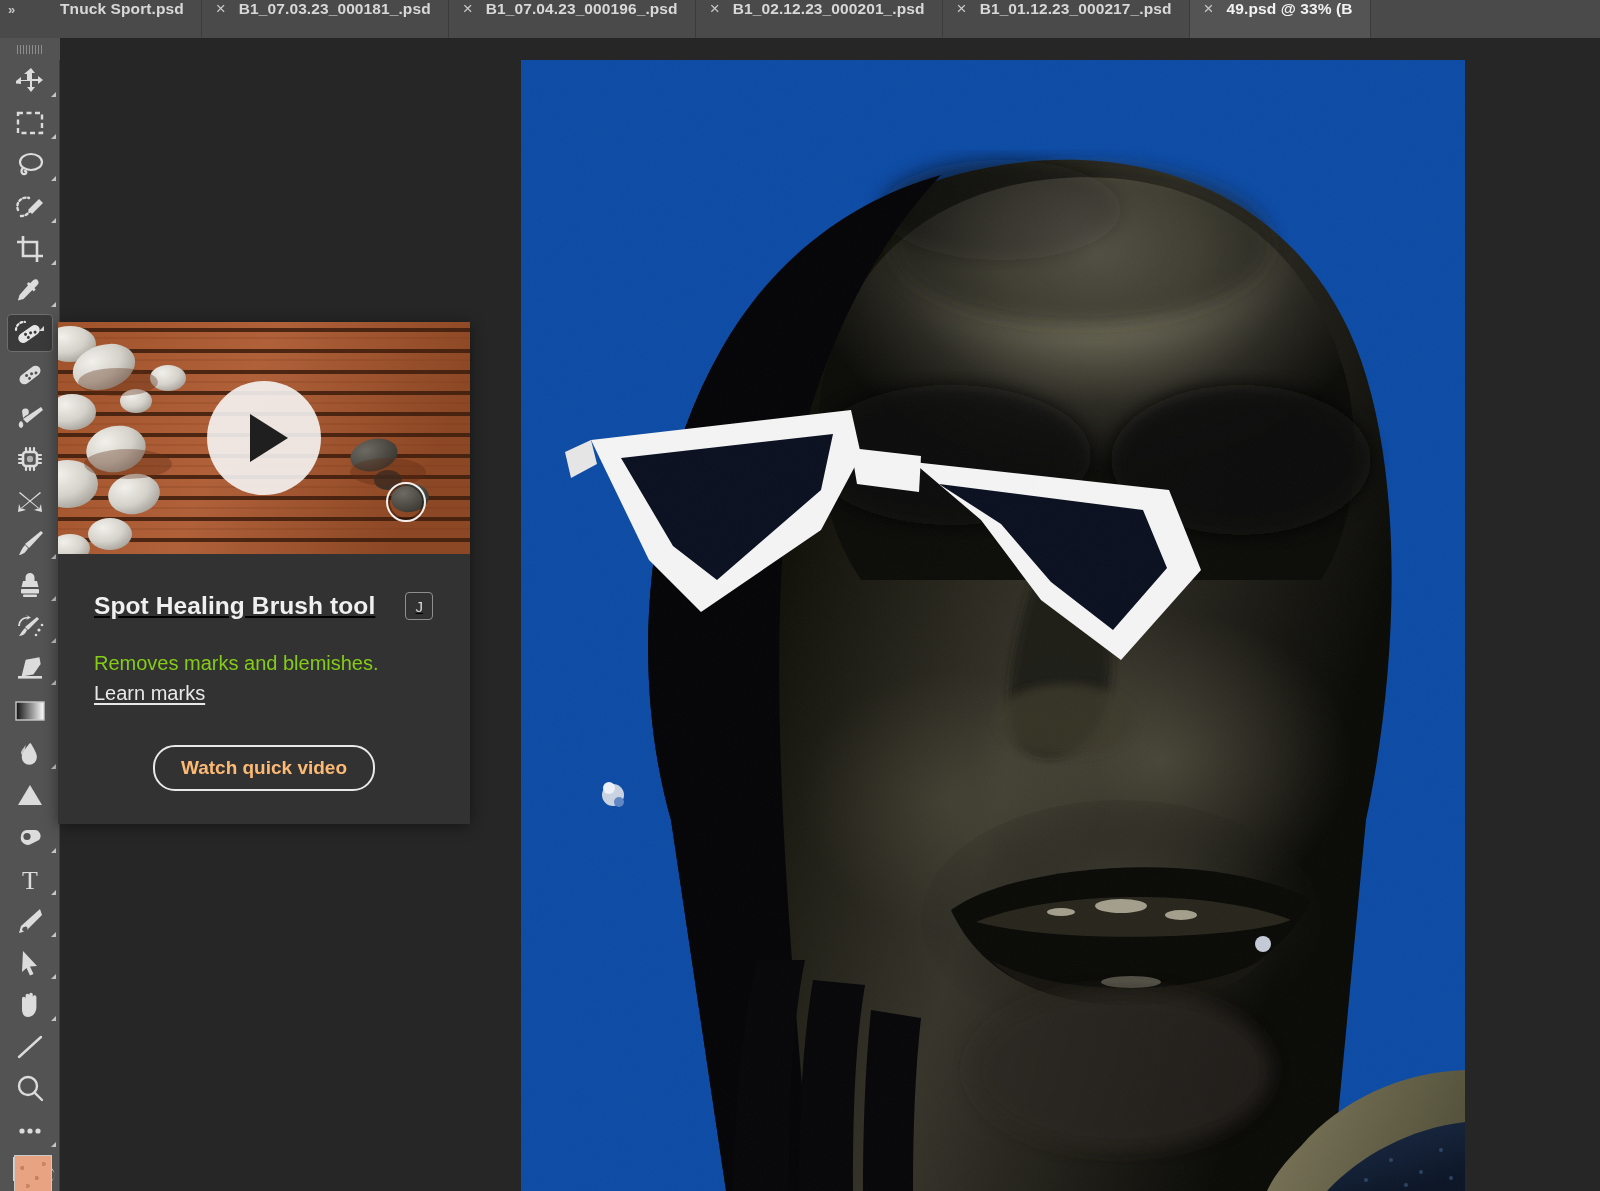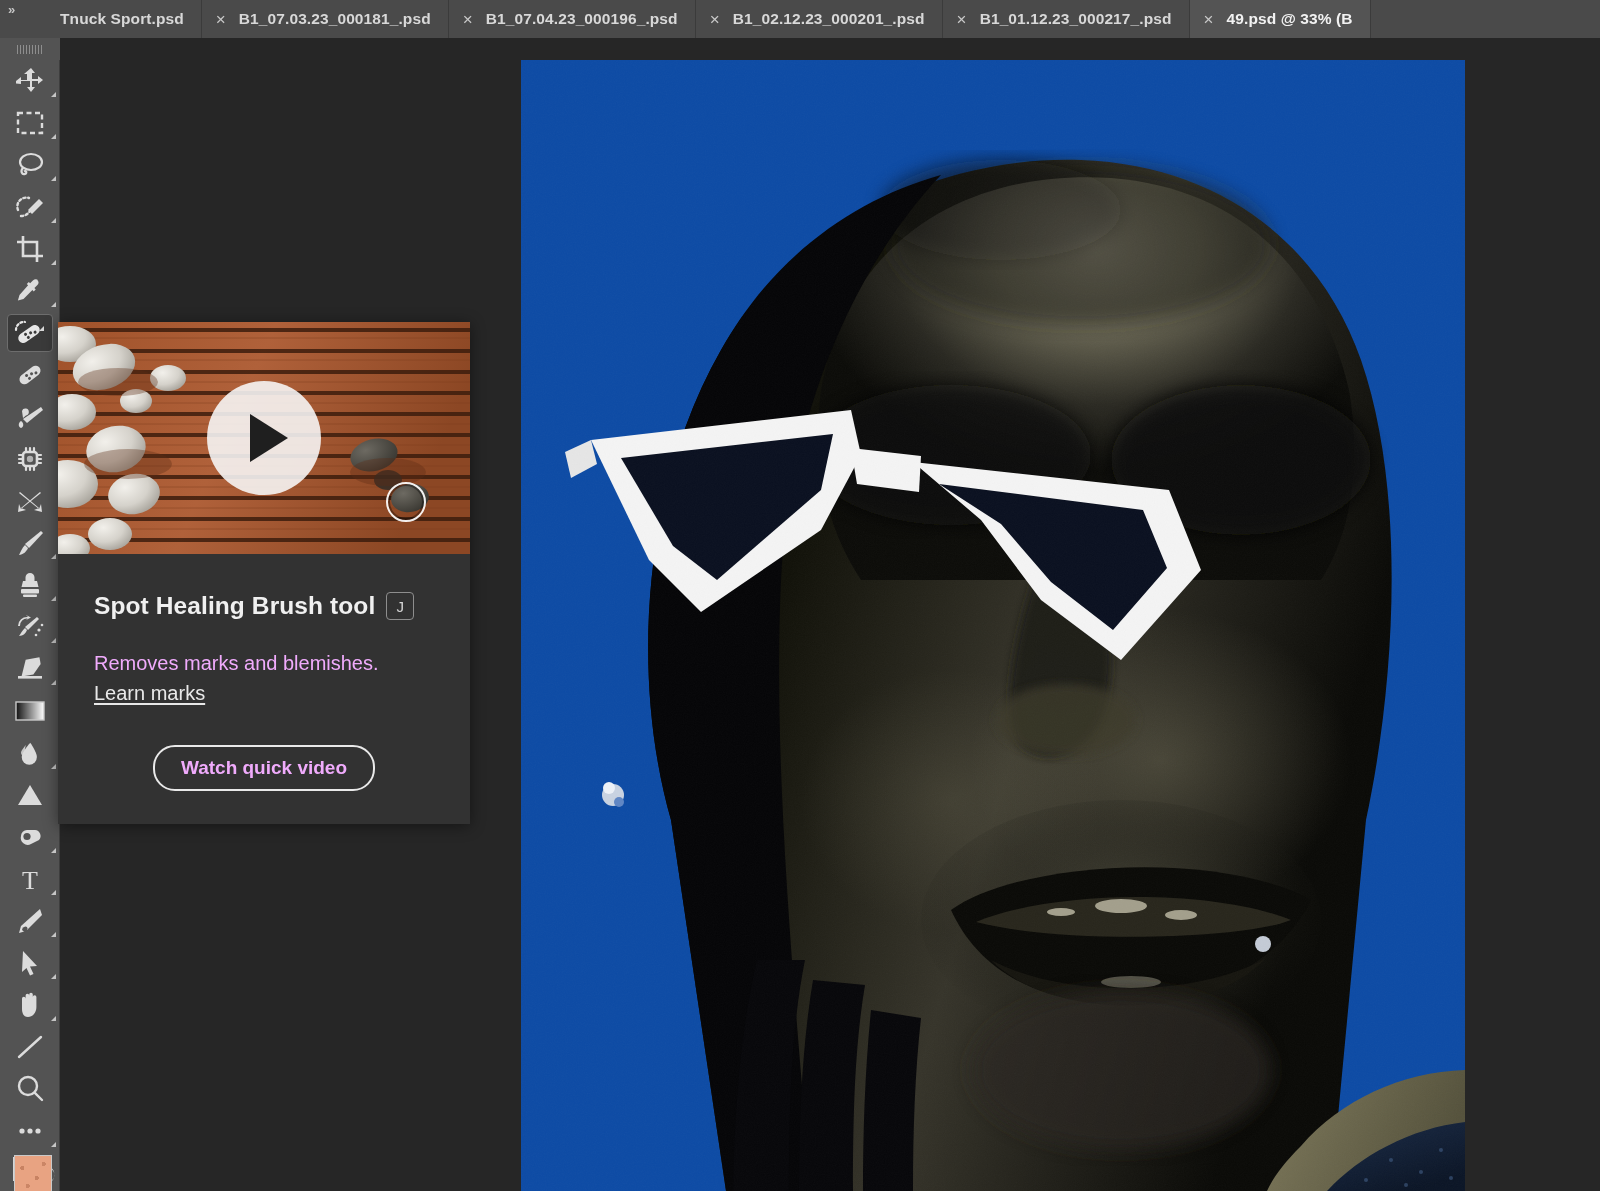--- a/index.html
+++ b/index.html
@@ -14,21 +14,21 @@
   #app { position: relative; width: 1600px; height: 1191px; }
 
   
   .tabbar {
     position: absolute; left: 0; top: 0; width: 1600px; height: 38px;
     background: #4a4a4a;
     display: flex; align-items: stretch;
     overflow: hidden;
   }
   .tab {
-    display: flex; align-items: center;
+    display: flex; align-items: flex-start;
     padding: 0 17px 0 14px;
     background: #4a4a4a;
     border-right: 1px solid #3b3b3b;
     color: #d8d8d8;
     font-size: 15.5px; font-weight: bold;
     white-space: nowrap;
     height: 38px;
     letter-spacing: 0.1px;
   }
   .tab.first { padding-left: 0; }
@@ -140,41 +140,41 @@
     border-top: 24px solid transparent;
     border-bottom: 24px solid transparent;
   }
   .brush-cursor {
     position: absolute; left: 328px; top: 160px;
     width: 40px; height: 40px; border-radius: 50%;
     border: 2px solid rgba(255,255,255,.92);
     box-shadow: 0 0 0 2px rgba(0,0,0,.35) inset;
   }
   .tip-body { padding: 38px 36px 0 36px; }
-  .tip-title-row { display: flex; align-items: center; gap: 11px; }
+  .tip-title-row { display: flex; align-items: center; gap: 30px; text-decoration: underline; }
   .tip-title {
     color: #f0f0f0; font-size: 24.5px; font-weight: bold; letter-spacing: .1px;
   }
   .tip-key {
     width: 28px; height: 28px;
     border: 1px solid #8e8e8e; border-radius: 4px;
     color: #d8d8d8; font-size: 15px;
     display: flex; align-items: center; justify-content: center;
   }
-  .tip-desc { margin-top: 32px; color: #f0abfc; font-size: 20px; }
+  .tip-desc { margin-top: 32px; color: #84cc16; font-size: 20px; }
   .tip-link {
     display: inline-block; margin-top: 7px;
     color: #e8e8e8; font-size: 20px;
     text-decoration: underline; text-underline-offset: 3px;
     cursor: pointer;
   }
   .tip-cta-row { margin-top: 40px; display: flex; justify-content: center; }
   .tip-cta {
     border: 2px solid #e9e9e9; border-radius: 22px;
-    background: transparent; color: #f0abfc;
+    background: transparent; color: #fdba74;
     font-size: 19px; font-weight: bold;
     font-family: "Liberation Sans", sans-serif;
     padding: 10px 26px; cursor: pointer;
   }
 </style>
 </head>
 <body>
 
 <div id="app">
 

